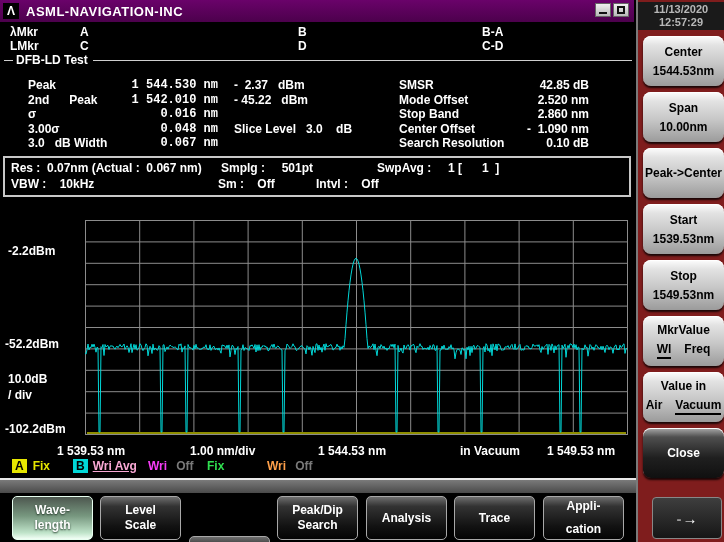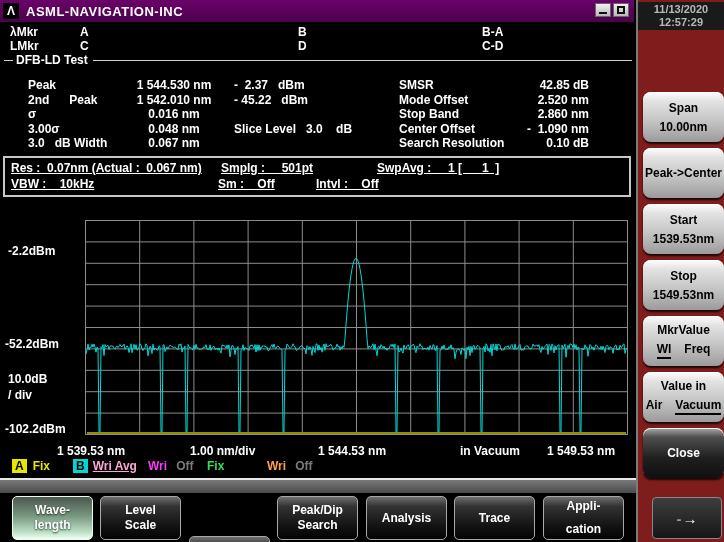--- a/index.html
+++ b/index.html
@@ -24,31 +24,31 @@
 
   
   .dfb-legend { position:absolute; left:4px; top:53px; width:628px; display:flex; align-items:center; font-size:12px; }
   .dfb-legend .dash { width:9px; height:0; border-top:1px solid #cfcfcf; margin-right:3px; }
   .dfb-legend .rule { flex:1; height:0; border-top:1px solid #cfcfcf; margin-left:5px; }
 
   
   .meas-left { position:absolute; left:28px; top:78px; font-size:12px; line-height:14.5px; }
   .meas-left .row { display:flex; }
   .meas-left .lbl { width:102px; white-space:pre; }
-  .meas-left .val { width:88px; text-align:center; white-space:pre; }
+  .meas-left .val { width:88px; text-align:right; white-space:pre;font-family:Liberation Mono, monospace; }
   .meas-left .ext { padding-left:16px; white-space:pre; }
   .meas-right { position:absolute; left:388px; top:78px; font-size:12px; line-height:14.5px; }
   .meas-right .row { display:flex;margin-left:11px; }
   .meas-right .lbl { width:122px; white-space:pre; }
   .meas-right .val { width:68px; text-align:right; white-space:pre; }
 
   
   .status-box { position:absolute; left:3px; top:156px; width:628px; height:41px;
                 border:2px solid #c8c8c8; background:#000; }
-  .status-box span { position:absolute; font-size:12px; white-space:pre;text-decoration:underline; }
+  .status-box span { position:absolute; font-size:12px; white-space:pre; }
 
   
   .graph { position:absolute; left:0; top:198px; width:634px; height:256px; }
   .graph .ylab { position:absolute; font-size:12px; }
   #plot-svg { position:absolute; left:85px; top:22px; }
   .ref-lab { position:absolute; left:89px; top:53px; font-size:9px; font-weight:bold; }
   .normal-lab { position:absolute; left:520px; top:25px; width:100px; text-align:right; font-size:12px; }
   .optatt-lab { position:absolute; left:520px; top:216px; width:100px; text-align:right; font-size:12px; }
 
   
@@ -249,20 +249,24 @@
   <div class="menu-btn" style="left:543px;gap:8px;">
     <span>Appli-</span>
       <span>cation</span>
   </div>
 
   <div class="sidebar">
     <div class="datetime">
       <div>11/13/2020</div>
       <div>12:57:29</div>
     </div>
+    <div class="softkey" style="top:36px;">
+      <span>Center</span>
+      <span>1544.53nm</span>
+    </div>
     <div class="softkey" style="top:92px;">
       <span>Span</span>
       <span>10.00nm</span>
     </div>
     <div class="softkey" style="top:148px;">
       <span>Peak-&gt;Center</span>
     </div>
     <div class="softkey" style="top:204px;">
       <span>Start</span>
       <span>1539.53nm</span>

